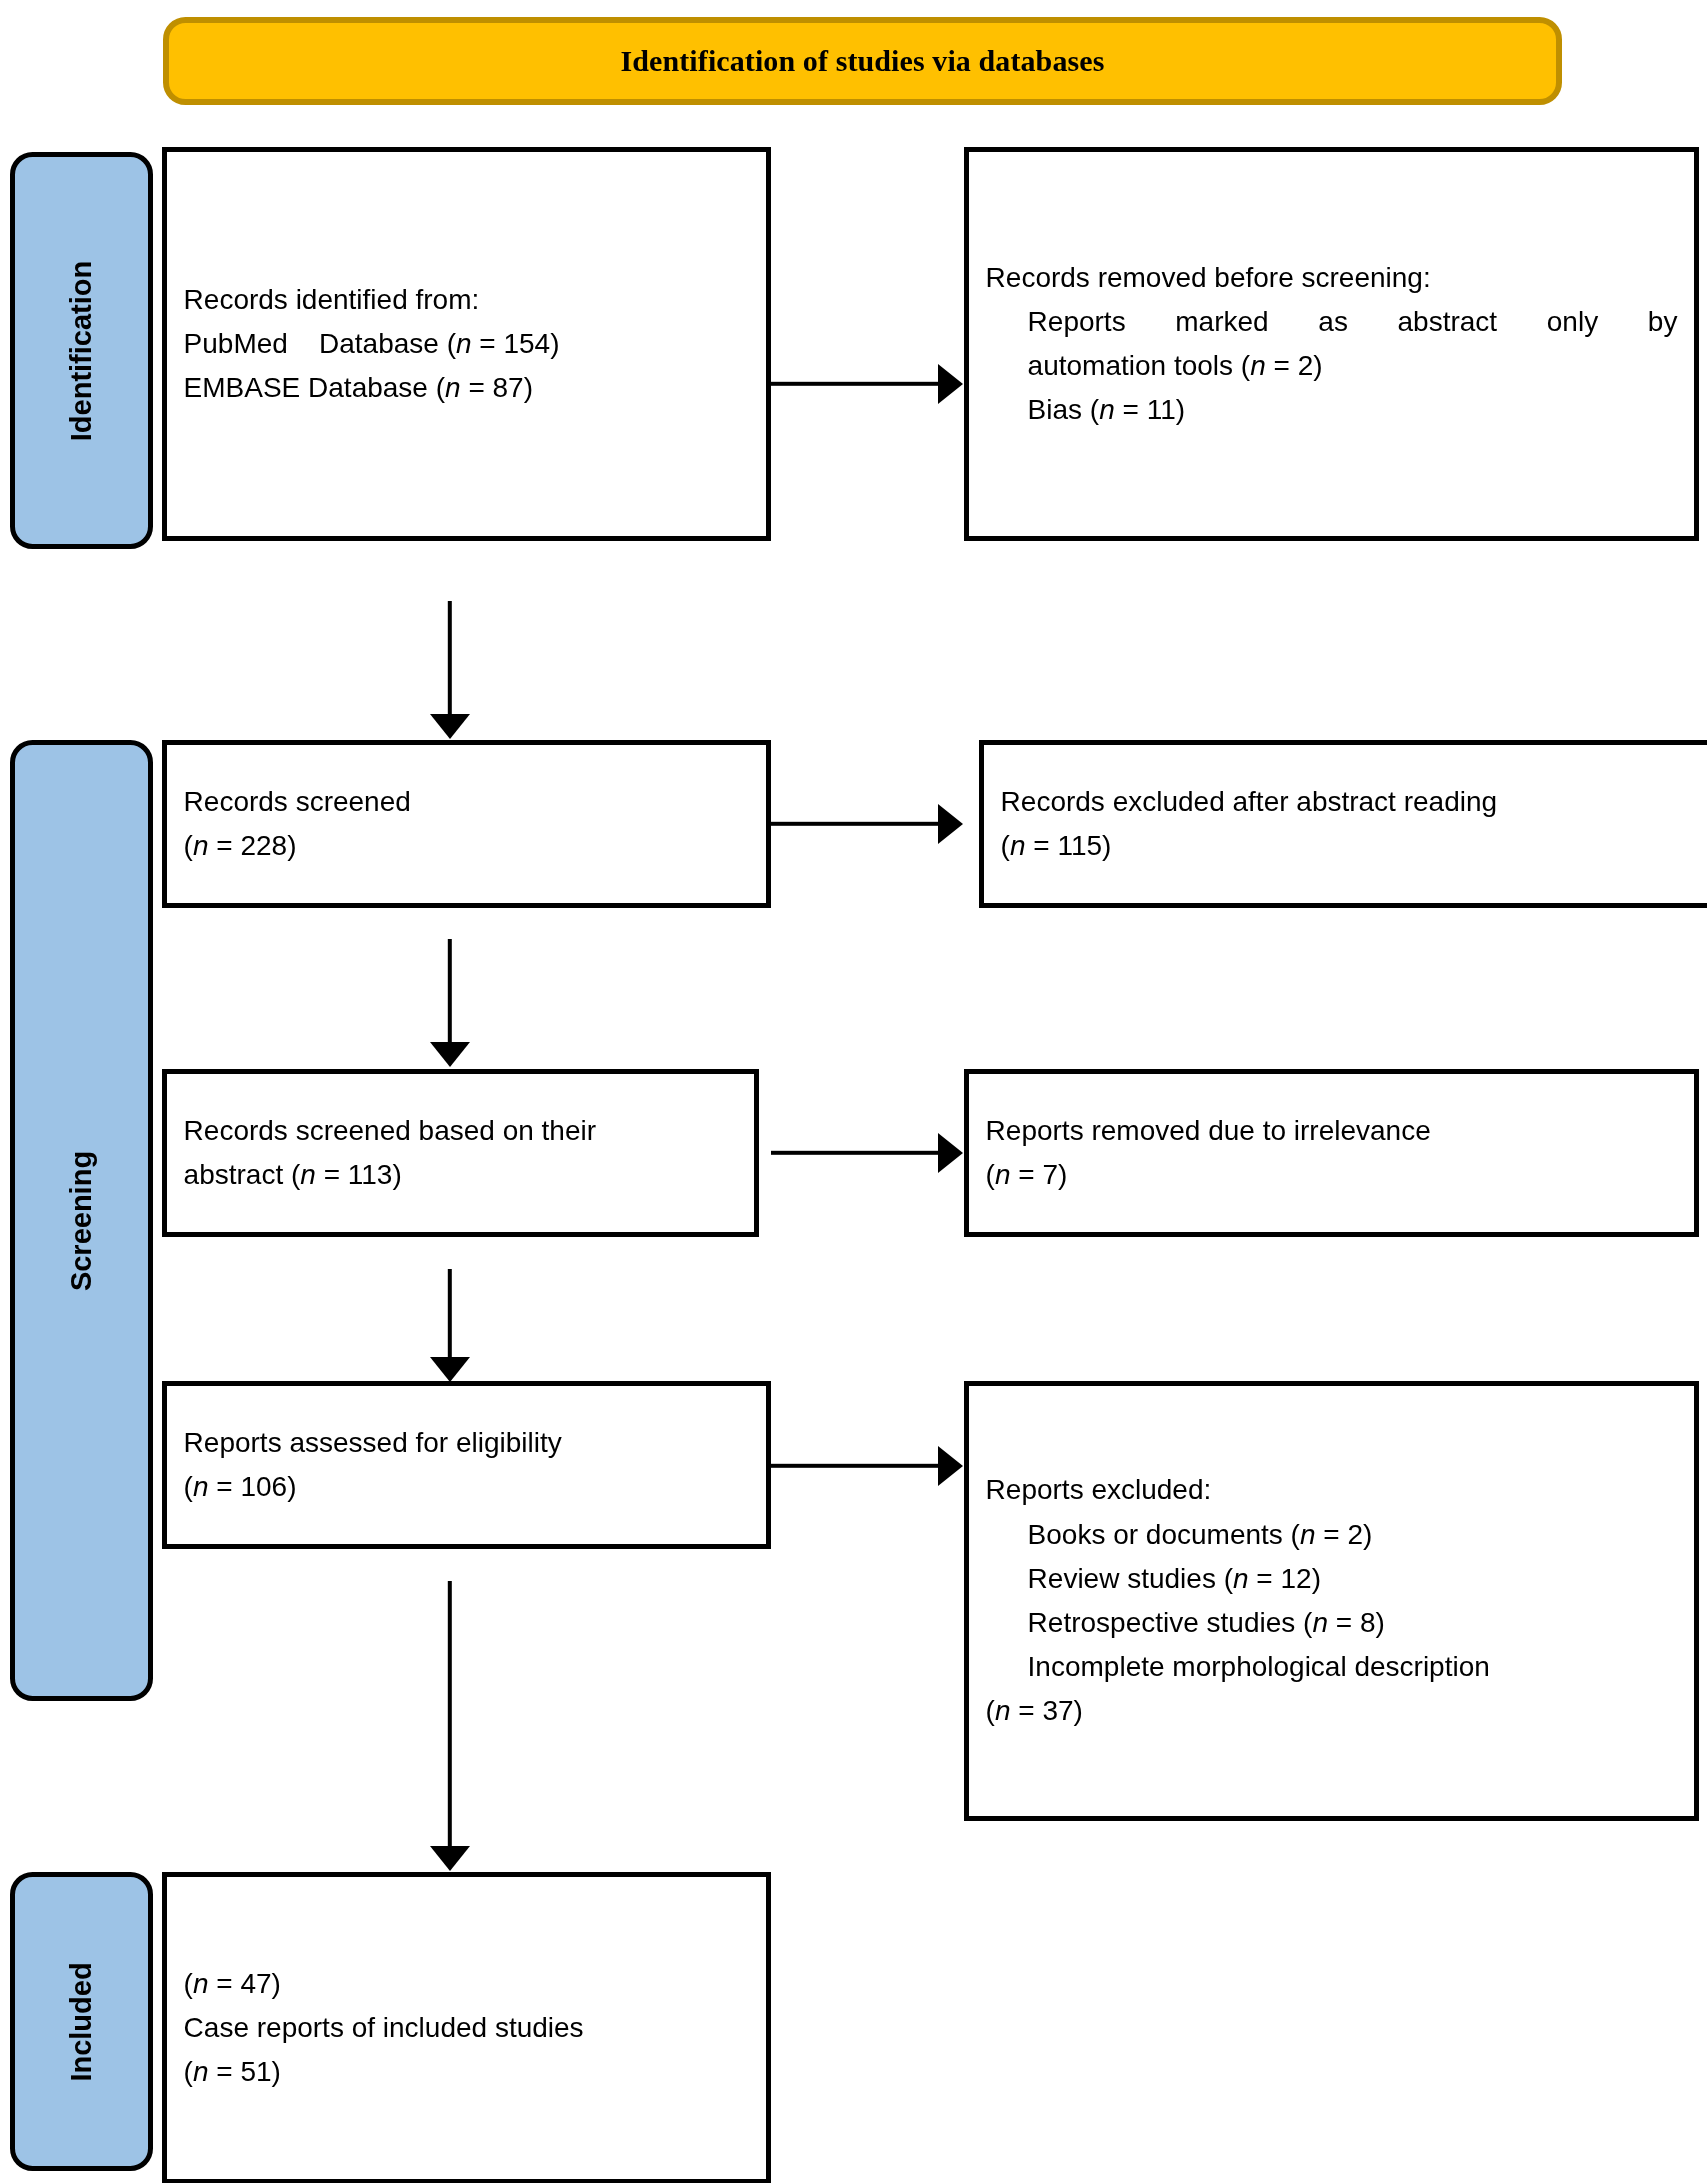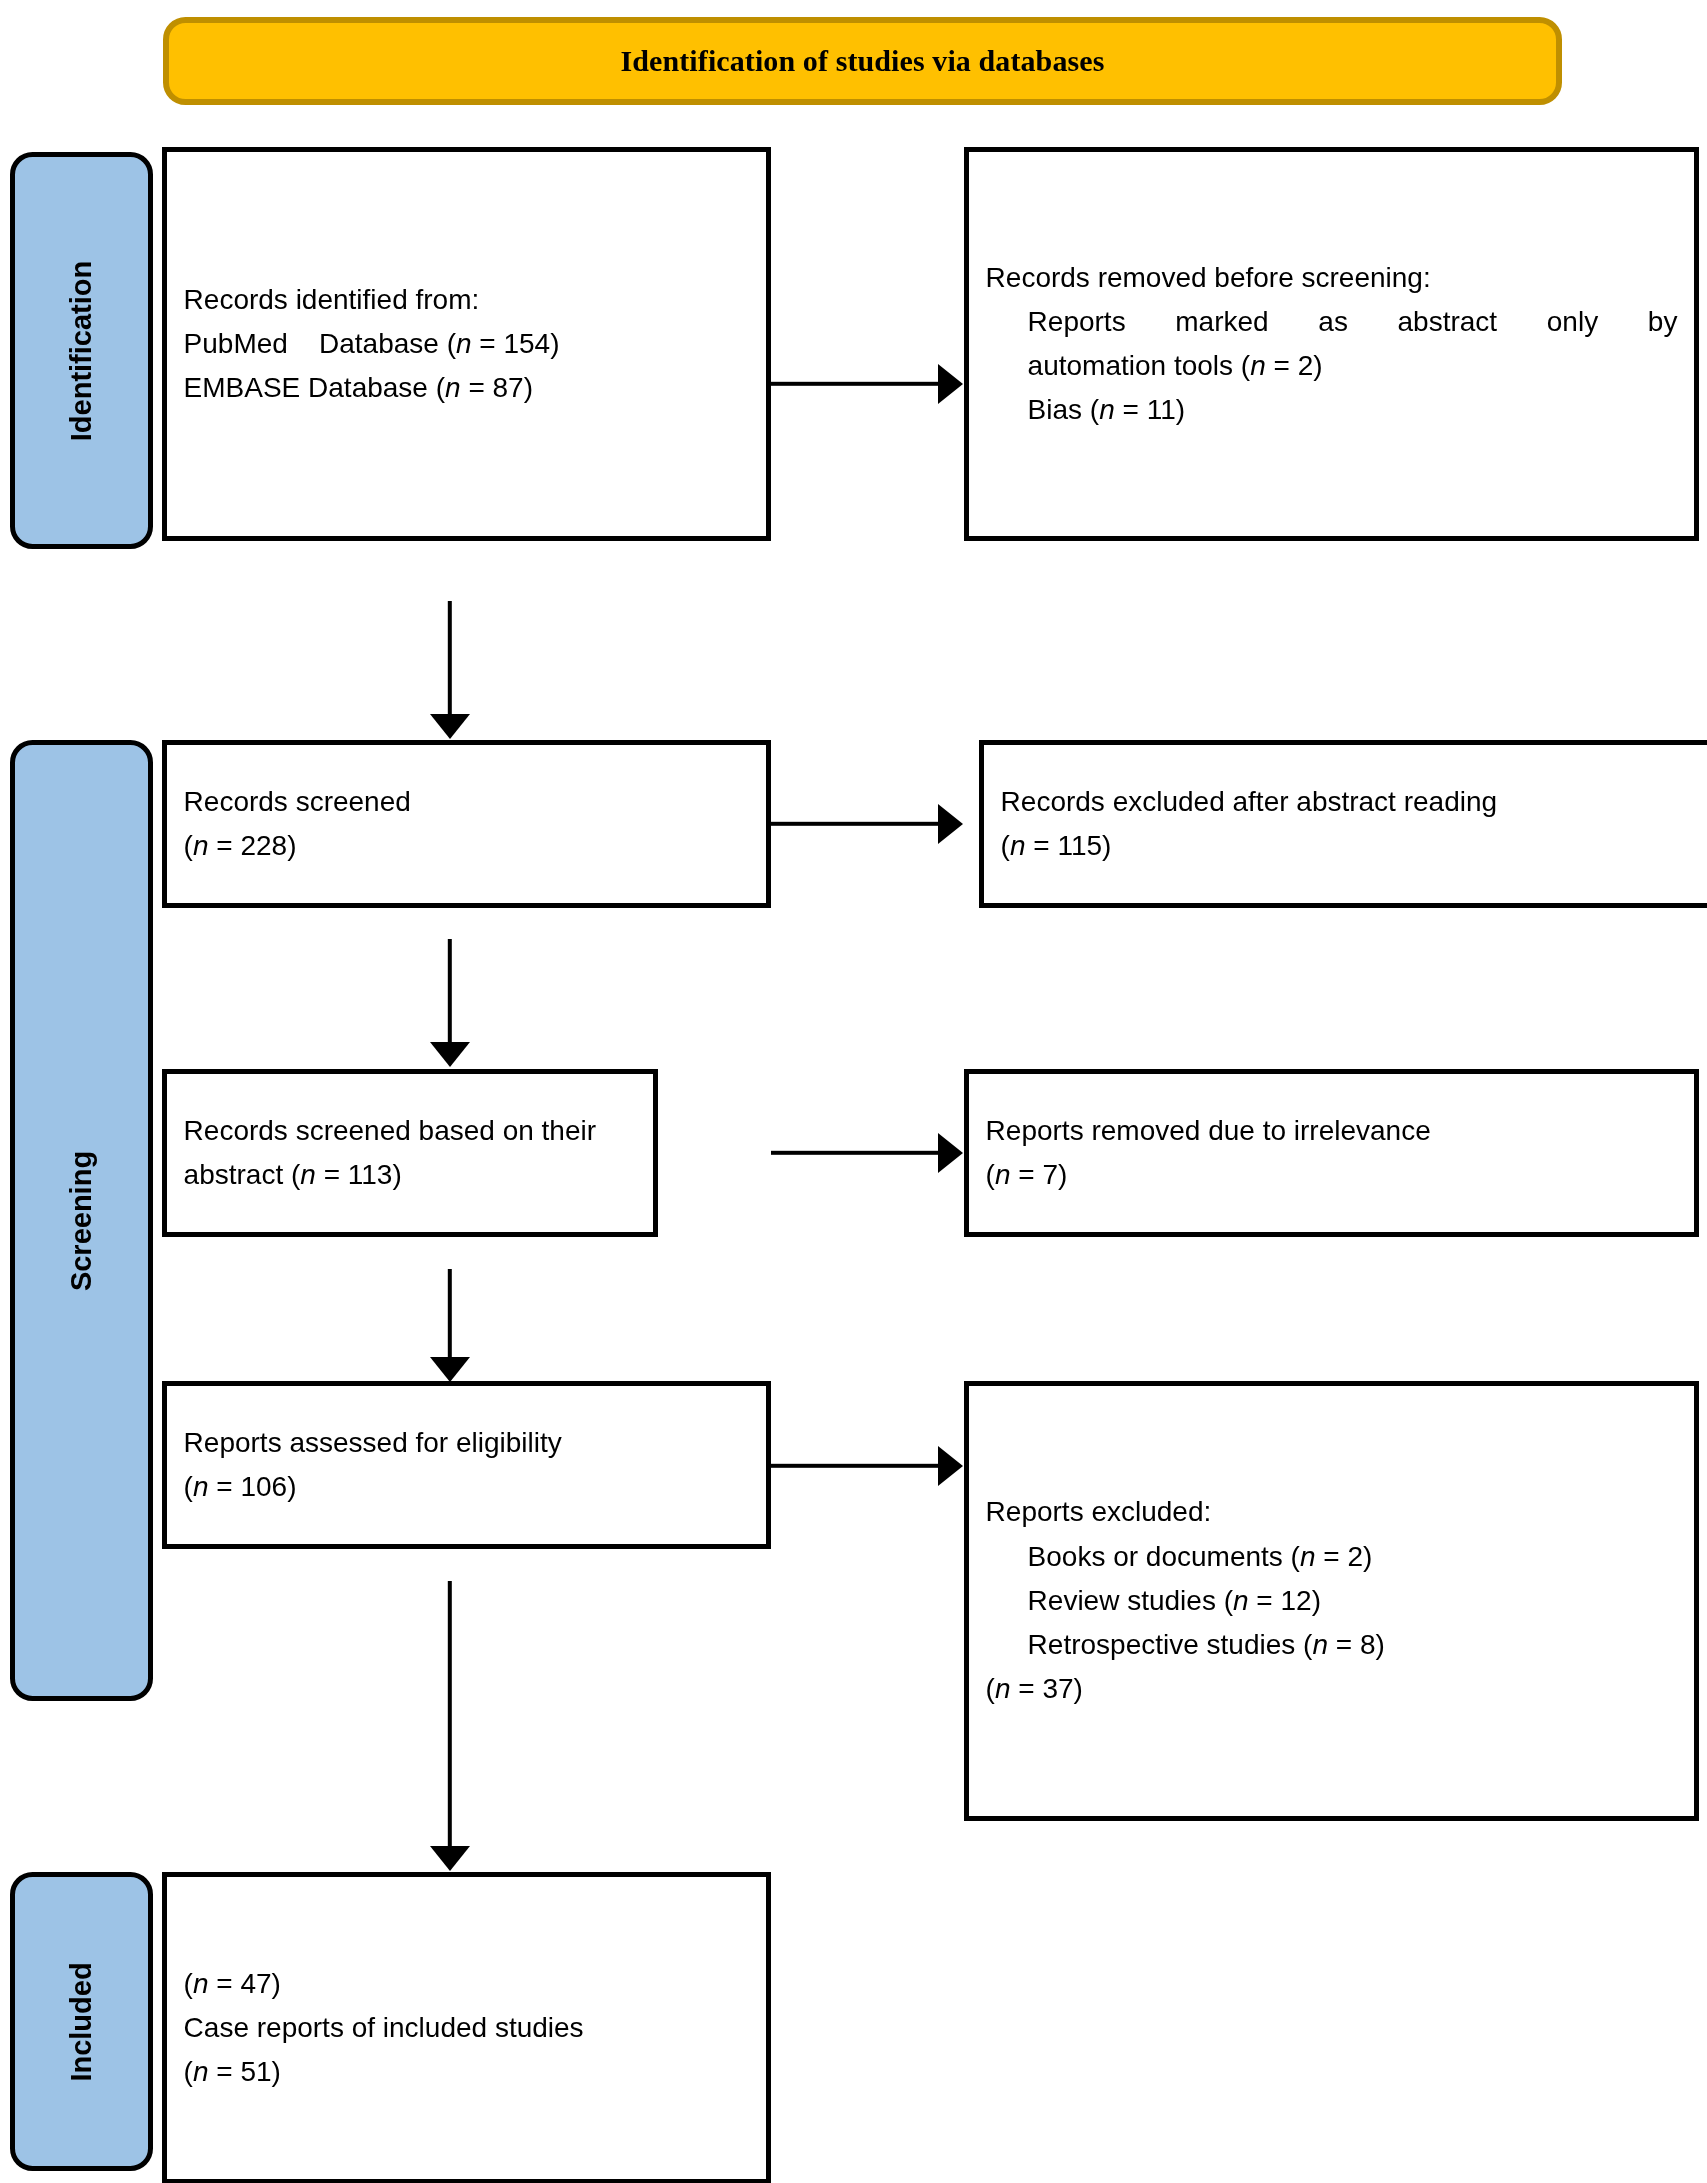--- a/index.html
+++ b/index.html
@@ -127,21 +127,21 @@
   <div class="harrow" style="left:771px;top:802px;width:192px;height:44px;">
     <div class="shaft" style="width:172px;"></div>
     <div class="head" style="border-left:25.4px solid #000;"></div>
   </div>
 
   <div class="varrow" style="left:428px;top:939px;width:44px;height:128px;">
     <div class="shaft" style="height:104px;"></div>
     <div class="head" style="border-top:25.4px solid #000;"></div>
   </div>
 
-  <div class="pbox" style="left:162px;top:1069px;width:496px;height:168px;">
+  <div class="pbox" style="left:162px;top:1069px;width:597px;height:168px;">
     <div class="ln">Records screened based on their</div>
     <div class="ln">abstract (<i>n</i> = 113)</div>
   </div>
 
   <div class="pbox" style="left:964px;top:1069px;width:735px;height:168px;">
     <div class="ln">Reports removed due to irrelevance</div>
     <div class="ln">(<i>n</i> = 7)</div>
   </div>
 
   <div class="harrow" style="left:771px;top:1131px;width:192px;height:44px;">
@@ -157,20 +157,21 @@
   <div class="pbox" style="left:162px;top:1381px;width:609px;height:168px;">
     <div class="ln">Reports assessed for eligibility</div>
     <div class="ln">(<i>n</i> = 106)</div>
   </div>
 
   <div class="pbox" style="left:964px;top:1381px;width:735px;height:440px;">
     <div class="ln">Reports excluded:</div>
     <div class="ln indent">Books or documents (<i>n</i> = 2)</div>
     <div class="ln indent">Review studies (<i>n</i> = 12)</div>
     <div class="ln indent">Retrospective studies (<i>n</i> = 8)</div>
+    <div class="ln indent">Incomplete morphological description</div>
     <div class="ln">(<i>n</i> = 37)</div>
   </div>
 
   <div class="harrow" style="left:771px;top:1444px;width:192px;height:44px;">
     <div class="shaft" style="width:172px;"></div>
     <div class="head" style="border-left:25.4px solid #000;"></div>
   </div>
 
   <div class="varrow" style="left:428px;top:1581px;width:44px;height:290px;">
     <div class="shaft" style="height:265px;"></div>

